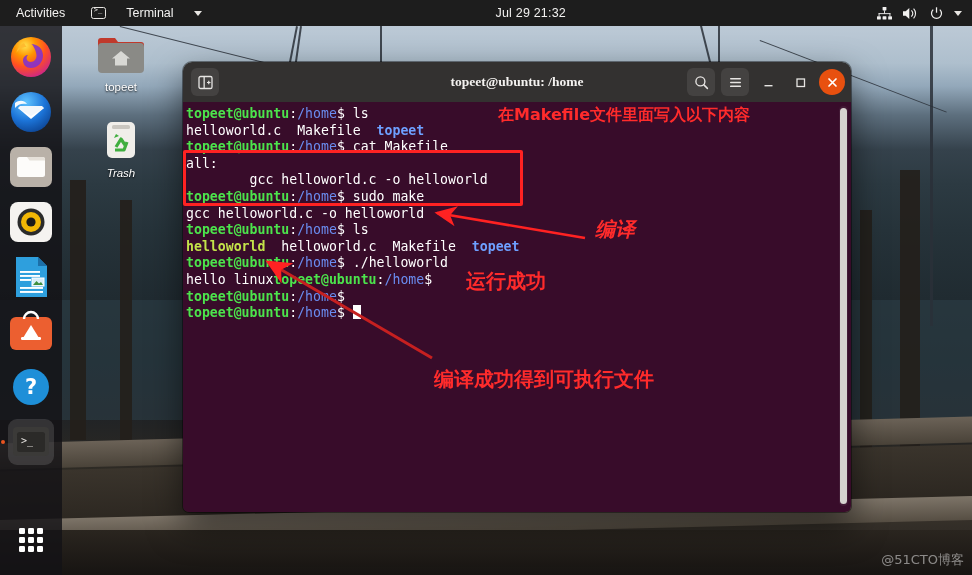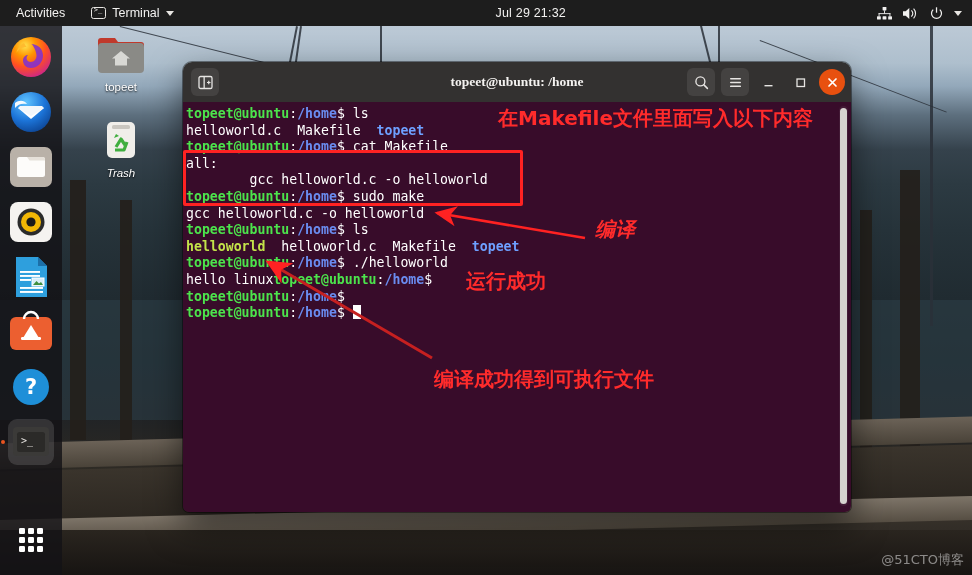--- a/index.html
+++ b/index.html
@@ -27,21 +27,21 @@
 
   
   #topbar{
     position:absolute; left:0; top:0; width:972px; height:26px;
     background:#1d1d1d; color:#f2f1f0;
     display:flex; align-items:center;
     font-size:12.5px; z-index:40;
   }
   #topbar .tb-left{ display:flex; align-items:center; gap:14px; padding-left:10px;}
   #activities{ padding:3px 6px; border-radius:4px; cursor:pointer;}
-  #appmenu{ display:flex; align-items:center; gap:6px; padding:3px 6px; border-radius:4px; cursor:pointer;}
+  #appmenu{ display:flex; align-items:center; gap:20px; padding:3px 6px; border-radius:4px; cursor:pointer;}
   .term-mini{
     width:15px;height:12px;border:1.3px solid #e8e6e3;border-radius:2.5px;
     display:inline-block;position:relative;
   }
   .term-mini::before{
     content:">_"; position:absolute; left:1.5px; top:-2px;
     font-family:"DejaVu Sans Mono", monospace; font-size:7px; color:#e8e6e3;
   }
   .caret-dn{
     width:0;height:0;border-left:4px solid transparent;border-right:4px solid transparent;
@@ -111,21 +111,21 @@
   #termbody{
     height:410px; background:#380c2a; position:relative; overflow:hidden;
     padding:4px 0 0 3px;
   }
   #lines{
     font-family:"DejaVu Sans Mono", monospace;
     font-size:13.2px; line-height:16.6px; white-space:pre;
     color:#ffffff; position:relative; z-index:2;
   }
   .g{ color:#4ce44c; font-weight:bold; }
-  .b{ color:#6a8cf0; font-weight:bold; }
+  .b{ color:#6a8cf0; font-weight:normal; }
   .bl{ color:#6ea0ff; font-weight:bold; }
   .gy{ color:#ffffff; }
   .ex{ color:#c3e34a; font-weight:bold; }
   .cursor{
     display:inline-block; width:8px; height:14px; background:#fff;
     vertical-align:-2px;
   }
   #scrollbar{
     position:absolute; right:3px; top:4px; width:9px; height:400px;
     background:rgba(255,255,255,.06); border-radius:5px; z-index:5; cursor:pointer;
@@ -411,19 +411,19 @@
   <div id="redbox" style="left: 183px; top: 150px; width: 340px; height: 56px;"></div>
   <svg width="972" height="575" style="position:absolute;left:0;top:0;">
     <defs>
       <marker id="ah" markerWidth="9" markerHeight="9" refX="7.5" refY="4.5" orient="auto">
         <path d="M0,0.6 L8.5,4.5 L0,8.4 L2.4,4.5 z" fill="#ff2222"></path>
       </marker>
     </defs>
     <line id="arr1" stroke="#ff2222" stroke-width="2.6" marker-end="url(#ah)" x1="585" y1="238" x2="437" y2="213"></line>
     <line id="arr2" stroke="#c62020" stroke-width="3" marker-end="url(#ah)" x1="432" y1="358" x2="268" y2="262"></line>
   </svg>
-<div class="anno-text" style="left: 498px; top: 105px; font-size: 20px; color: rgb(255, 43, 43);">在Makefile文件里面写入以下内容</div>
+<div class="anno-text" style="left: 498px; top: 105px; font-size: 16px; color: rgb(255, 43, 43);">在Makefile文件里面写入以下内容</div>
     <div class="anno-text" style="left: 595px; top: 216px; font-size: 20px; color: rgb(255, 43, 43); font-style: italic;">编译</div>
     <div class="anno-text" style="left: 466px; top: 268px; font-size: 20px; color: rgb(255, 43, 43);">运行成功</div>
     <div class="anno-text" style="left: 434px; top: 366px; font-size: 20px; color: rgb(255, 43, 43);">编译成功得到可执行文件</div>
   </div>
 
 <div id="watermark">@51CTO博客</div>
 
 </body></html>

